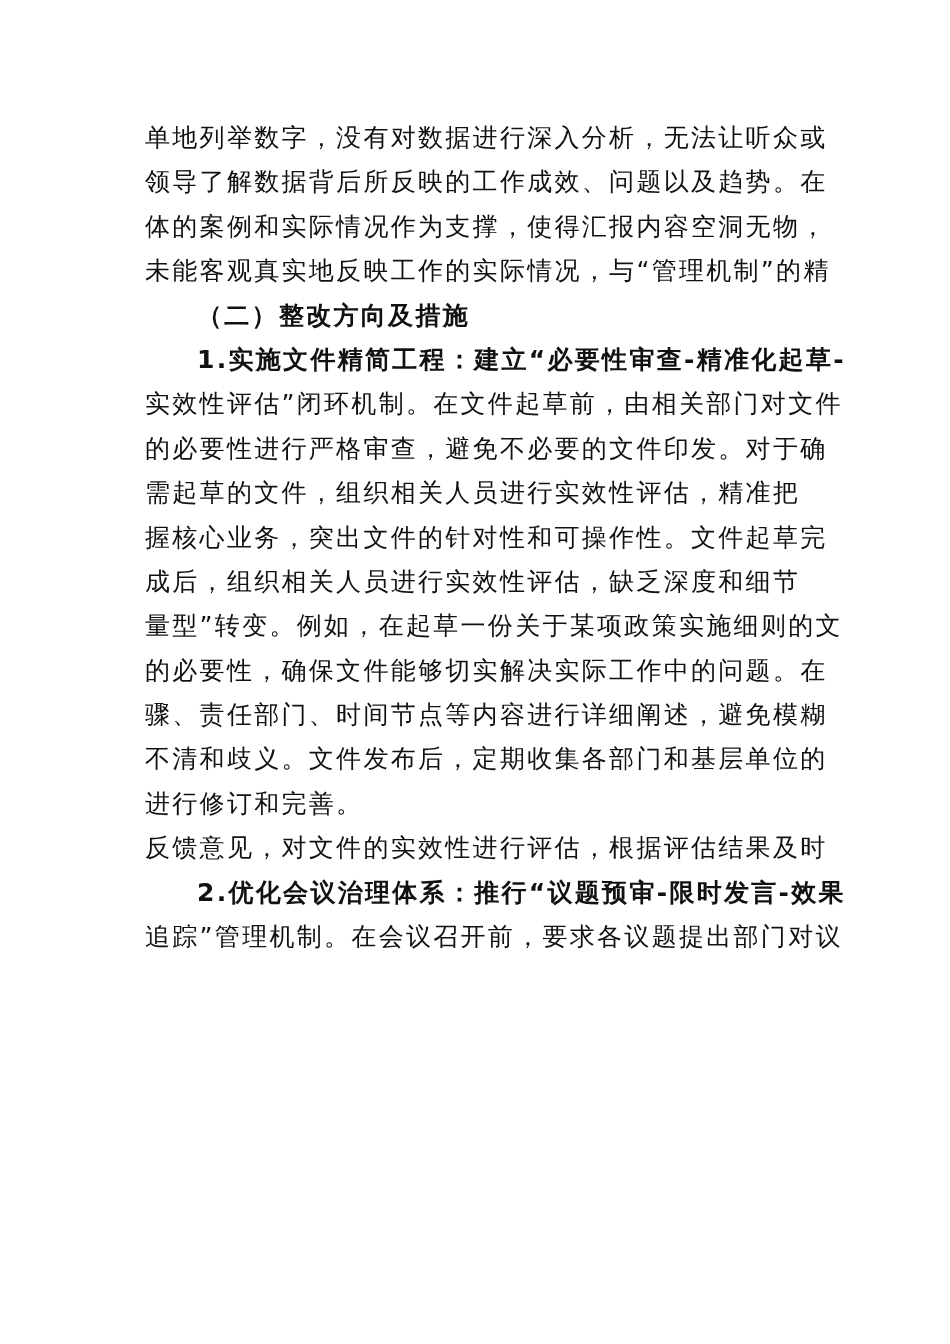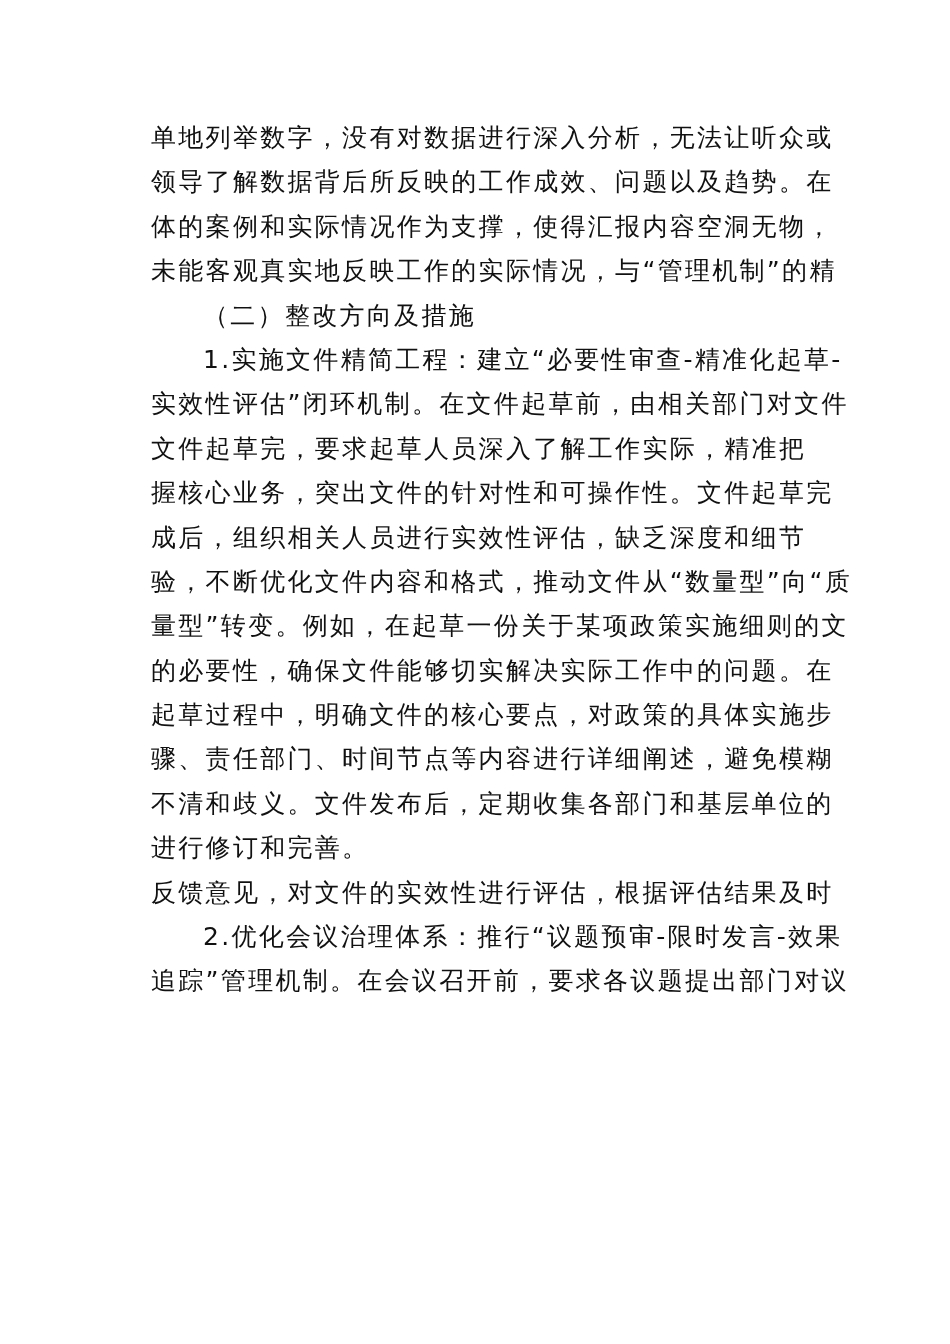--- a/index.html
+++ b/index.html
@@ -1,45 +1,44 @@
 <!DOCTYPE html>
 <html><head>
 <meta charset="utf-8">
 <style>
   html, body { margin: 0; padding: 0; background: #ffffff; }
   body { width: 950px; height: 1344px; position: relative; overflow: hidden; }
-  .page { position: absolute; left: 151px; top: 116px; width: 664px; }
+  .page { position: absolute; left: 145px; top: 116px; width: 664px; }
   .line {
     font-family: "DejaVu Sans", sans-serif;
     font-size: 25px;
     line-height: 44.4px;
     height: 44.4px;
     color: #111111;
     white-space: nowrap;
     letter-spacing: 2.3px;
   }
-  .indent { padding-left: 52px; }
+  .indent { padding-left: 52px; font-weight: bold; }
 </style>
 </head>
 <body>
 
 <div class="page">
   <div class="line">单地列举数字，没有对数据进行深入分析，无法让听众或</div>
   <div class="line">领导了解数据背后所反映的工作成效、问题以及趋势。在</div>
   <div class="line">体的案例和实际情况作为支撑，使得汇报内容空洞无物，</div>
   <div class="line">未能客观真实地反映工作的实际情况，与“管理机制”的精</div>
   <div class="line indent">（二）整改方向及措施</div>
   <div class="line indent">1.实施文件精简工程：建立“必要性审查-精准化起草-</div>
   <div class="line">实效性评估”闭环机制。在文件起草前，由相关部门对文件</div>
-  <div class="line">文件起草完，要求起草人员深入了解工作实际，精准把</div>
+  <div class="line">的必要性进行严格审查，避免不必要的文件印发。对于确</div>
+  <div class="line">需起草的文件，组织相关人员进行实效性评估，精准把</div>
   <div class="line">握核心业务，突出文件的针对性和可操作性。文件起草完</div>
   <div class="line">成后，组织相关人员进行实效性评估，缺乏深度和细节</div>
-  <div class="line">验，不断优化文件内容和格式，推动文件从“数量型”向“质</div>
   <div class="line">量型”转变。例如，在起草一份关于某项政策实施细则的文</div>
   <div class="line">的必要性，确保文件能够切实解决实际工作中的问题。在</div>
-  <div class="line">起草过程中，明确文件的核心要点，对政策的具体实施步</div>
   <div class="line">骤、责任部门、时间节点等内容进行详细阐述，避免模糊</div>
   <div class="line">不清和歧义。文件发布后，定期收集各部门和基层单位的</div>
   <div class="line">进行修订和完善。</div>
   <div class="line">反馈意见，对文件的实效性进行评估，根据评估结果及时</div>
   <div class="line indent">2.优化会议治理体系：推行“议题预审-限时发言-效果</div>
   <div class="line">追踪”管理机制。在会议召开前，要求各议题提出部门对议</div>
 </div>
 
 </body></html>

